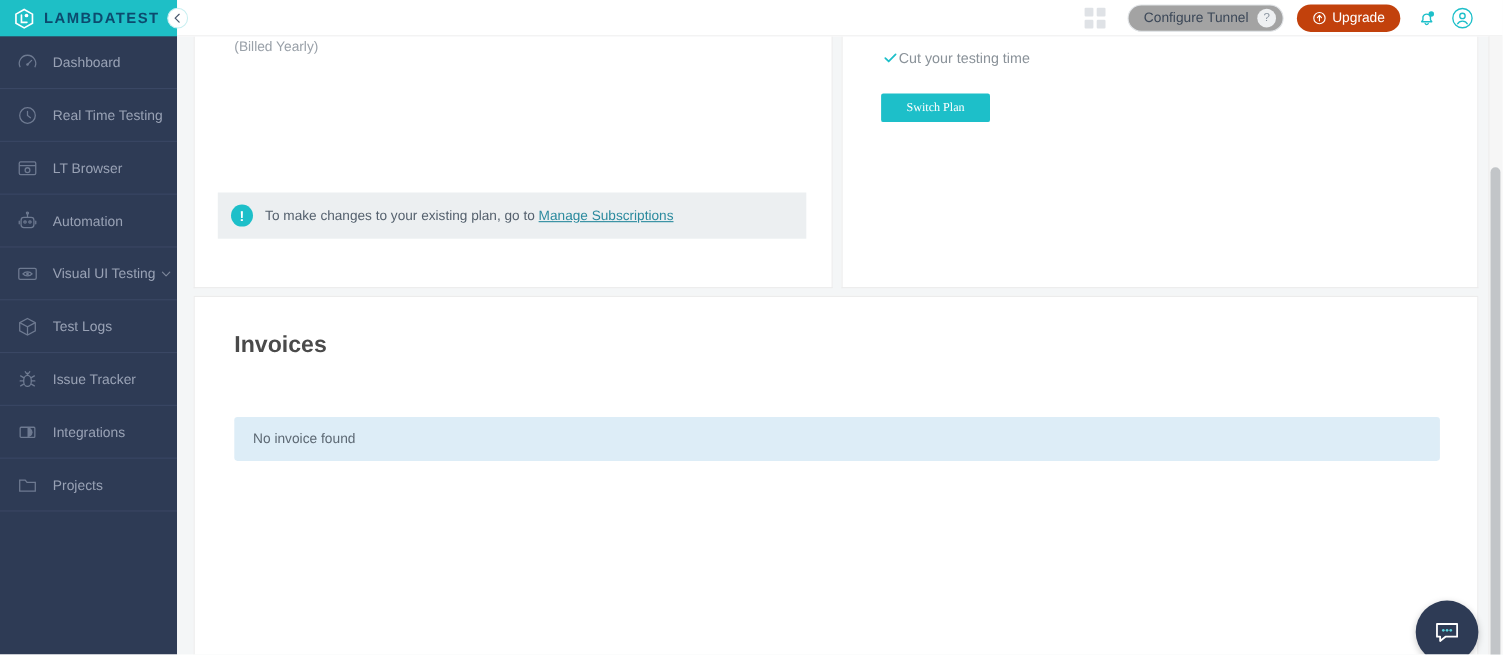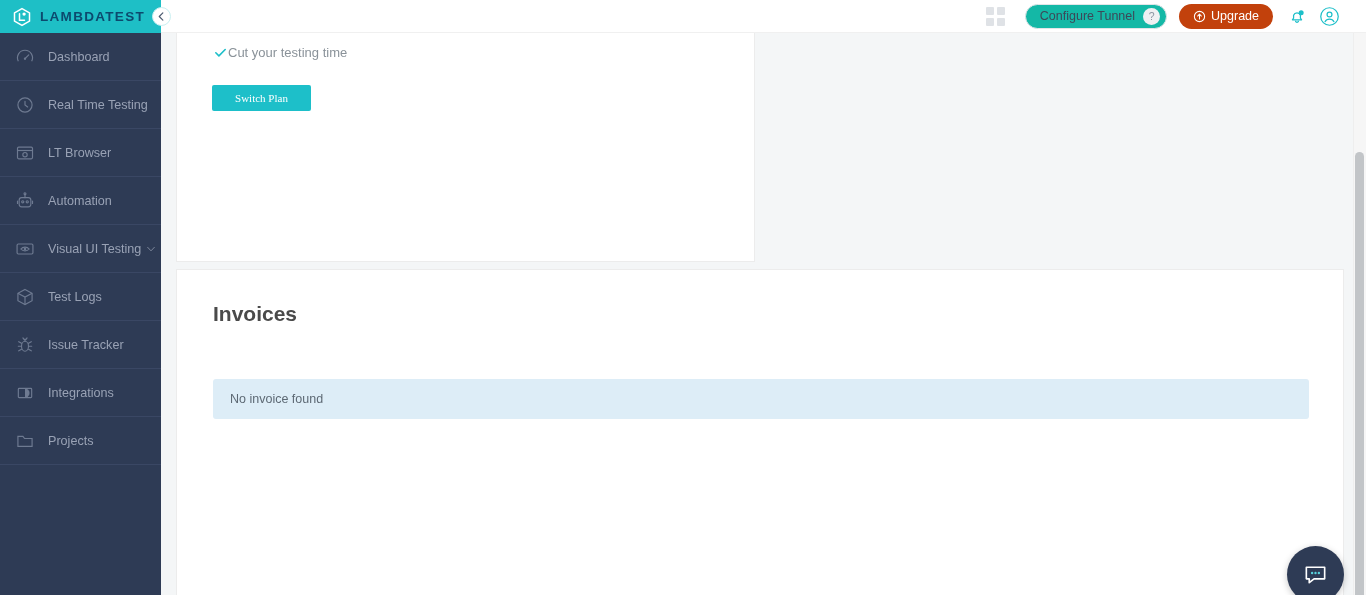--- a/index.html
+++ b/index.html
@@ -65,21 +65,21 @@
     padding-right: 26px;
     border-bottom: 1px solid #f0f0f0;
     z-index: 20;
   }
   .grid-icon { display: grid; grid-template-columns: 8px 8px; grid-template-rows: 8px 8px; gap: 3px; margin-right: 20px; cursor: pointer; }
   .grid-icon i { background: #dfe2e6; display: block; border-radius: 1px; }
   .tunnel-btn {
     display: flex; align-items: center;
     height: 25px; padding: 0 6px 0 14px;
     border: 1px solid #e2e5e8; border-radius: 13px;
-    background: #14b8a6; cursor: pointer; margin-right: 12px;
+    background: #a3a3a3; cursor: pointer; margin-right: 12px;
   }
   .tunnel-btn .t-label { font-size: 12.5px; color: #3c4858; white-space: nowrap; }
   .tunnel-btn .q-badge {
     margin-left: 8px; width: 17px; height: 17px; border-radius: 50%;
     background: #eef0f2; color: #8b95a1; font-size: 10.5px;
     display: flex; align-items: center; justify-content: center;
   }
   .upgrade-btn {
     display: flex; align-items: center; gap: 5px;
     height: 25px; padding: 0 14px;
@@ -362,20 +362,27 @@
           <circle cx="12" cy="9.7" r="2.8"></circle>
           <path d="M6.7 18.3 a6 6 0 0 1 10.6 0"></path>
       </svg>
     </div>
   </header>
 
   <main class="main">
 
     <div class="cards-row">
 
+      <section class="card card-left">
+        <div class="billed-yearly">(Billed Yearly)</div>
+        <div class="notice">
+          <span class="info-dot">!</span>
+          <span class="n-text"><span>To make changes to your existing plan, go to </span><a class="n-link" href="#">Manage Subscriptions</a></span>
+        </div>
+      </section>
 
       <section class="card card-right">
         <div class="feature-row">
           <span style="display:flex">
             <svg width="15" height="15" viewBox="0 0 16 16" fill="none" stroke="#1dbfc9" stroke-width="1.7">
               <path d="M3 8.3 L6.3 11.6 L13 4.8" stroke-linecap="round" stroke-linejoin="round"></path>
             </svg>
           </span>
           <span class="f-text">Cut your testing time</span>
         </div>

